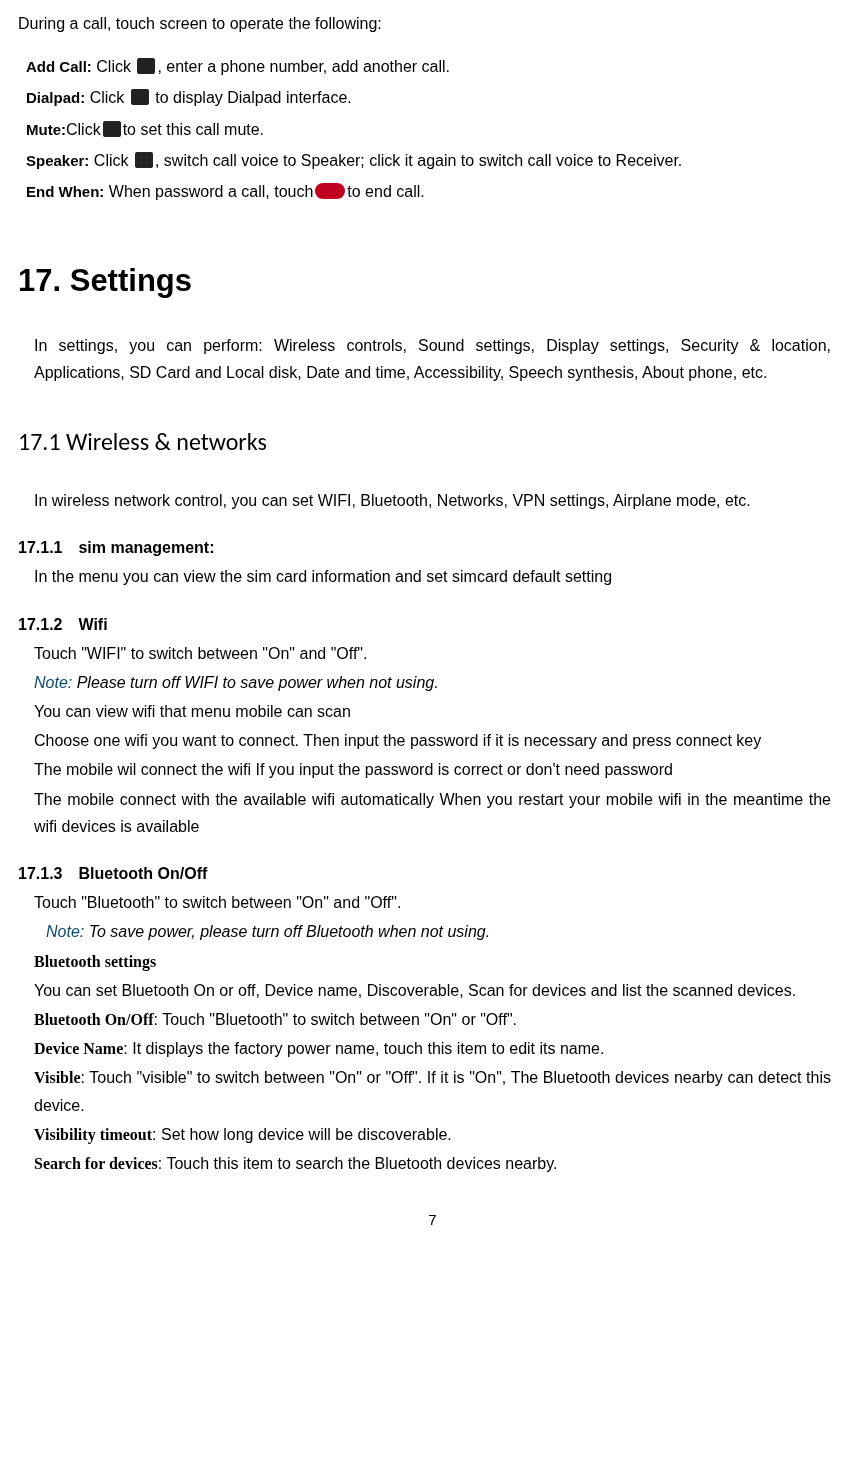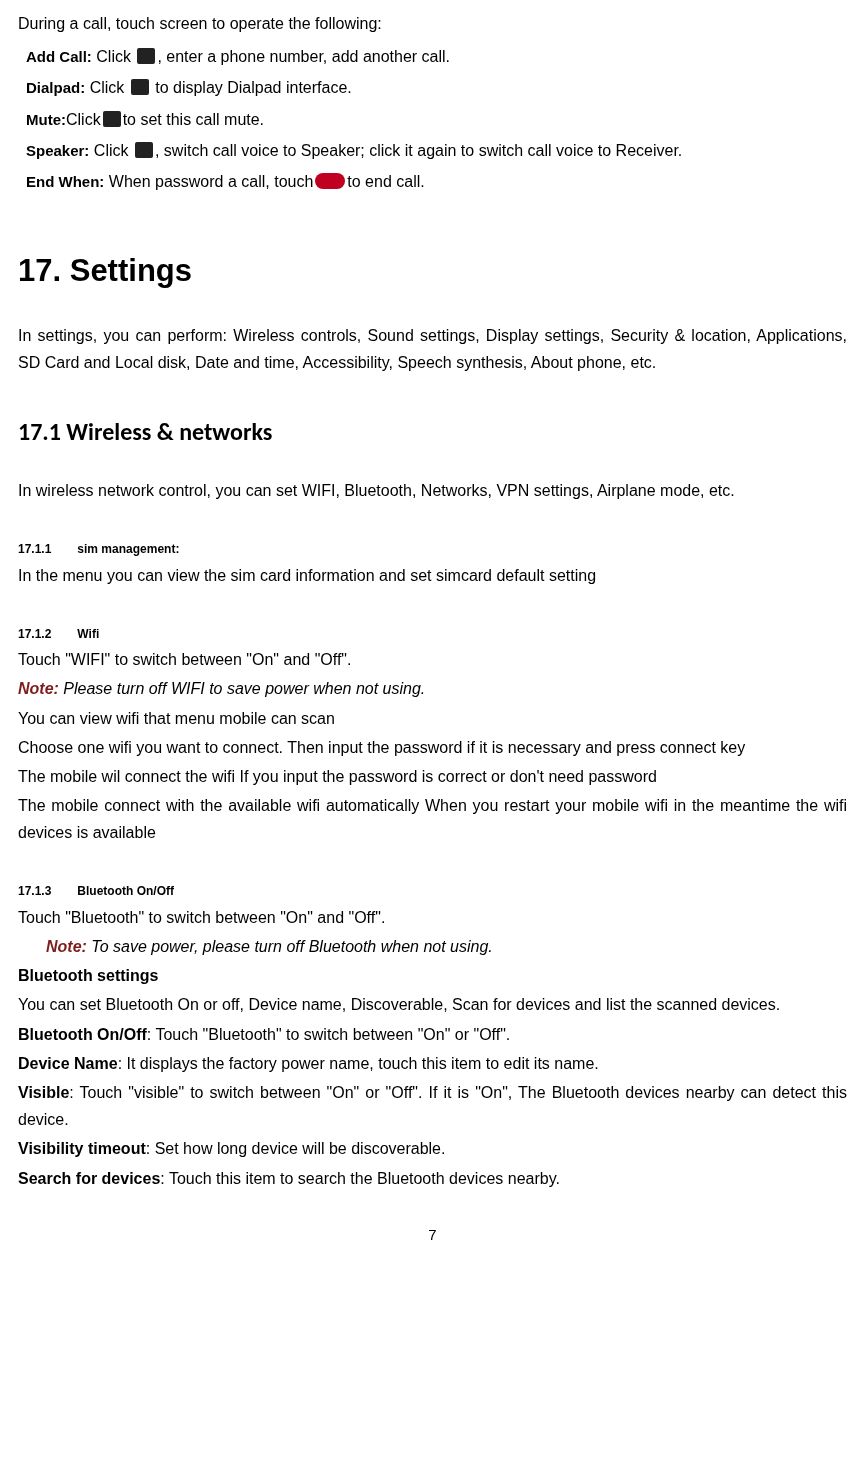--- a/index.html
+++ b/index.html
@@ -5,42 +5,42 @@
   body {
     font-family: Arial, Helvetica, sans-serif;
     font-size: 16px;
     line-height: 1.7;
     color: #000;
     max-width: 865px;
     margin: 0 auto;
     padding: 10px 18px;
     background: #fff;
   }
-  .intro-line { margin-bottom: 6px; }
+  .intro-line { margin-bottom: 16px; }
   .def-line { margin: 4px 8px; }
   .def-label { font-weight: bold; font-size: 15px; }
   .sp-justify { text-align: justify; text-justify: inter-word; }
   .inline-icon {
     display: inline-block;
     width: 18px; height: 16px;
     background: #222;
     vertical-align: -2px;
     border-radius: 2px;
     position: relative;
     margin: 0 2px;
   }
   .inline-icon.wide { width: 30px; height: 16px; border-radius: 8px; background:#c00020; }
   h1.sec { font-size: 31px; font-weight: bold; margin: 50px 0 24px 0; }
-  h2.subsec { font-size: 24px; font-weight: bold; margin: 36px 0 24px 0; font-family: Calibri, Arial, sans-serif; }
-  .subsub { font-weight: bold; font-size: 12px; margin-top: 35px; }
+  h2.subsec { font-size: 24px; font-weight: normal; margin: 36px 0 24px 0; font-family: Calibri, Arial, sans-serif; }
+  .subsub { font-weight: bold; font-size: 16px; margin-top: 20px; }
   .subsub .num { display:inline-block; min-width: 56px; }
-  .note-label { color: #7f1d1d; font-weight: bold; font-style: italic; }
+  .note-label { color: #0c4a6e; font-weight: normal; font-style: italic; }
   .note-body { font-style: italic; }
-  .bold { font-weight: bold; }
-  .para { margin: 2px 0; }
+  .bold { font-weight: bold; font-family: Liberation Serif, serif; }
+  .para { margin: 2px 16px; }
   .page-num { text-align: center; margin-top: 30px; font-size: 15px; }
   .indent { margin-left: 28px; }
 </style>
 </head>
 <body>
 
 <div class="intro-line">During a call, touch screen to operate the following:</div>
 
 <div class="def-line">
   <span class="def-label">Add Call:</span><span> Click </span><span class="inline-icon"></span><span>, enter a phone number, add another call.</span>

